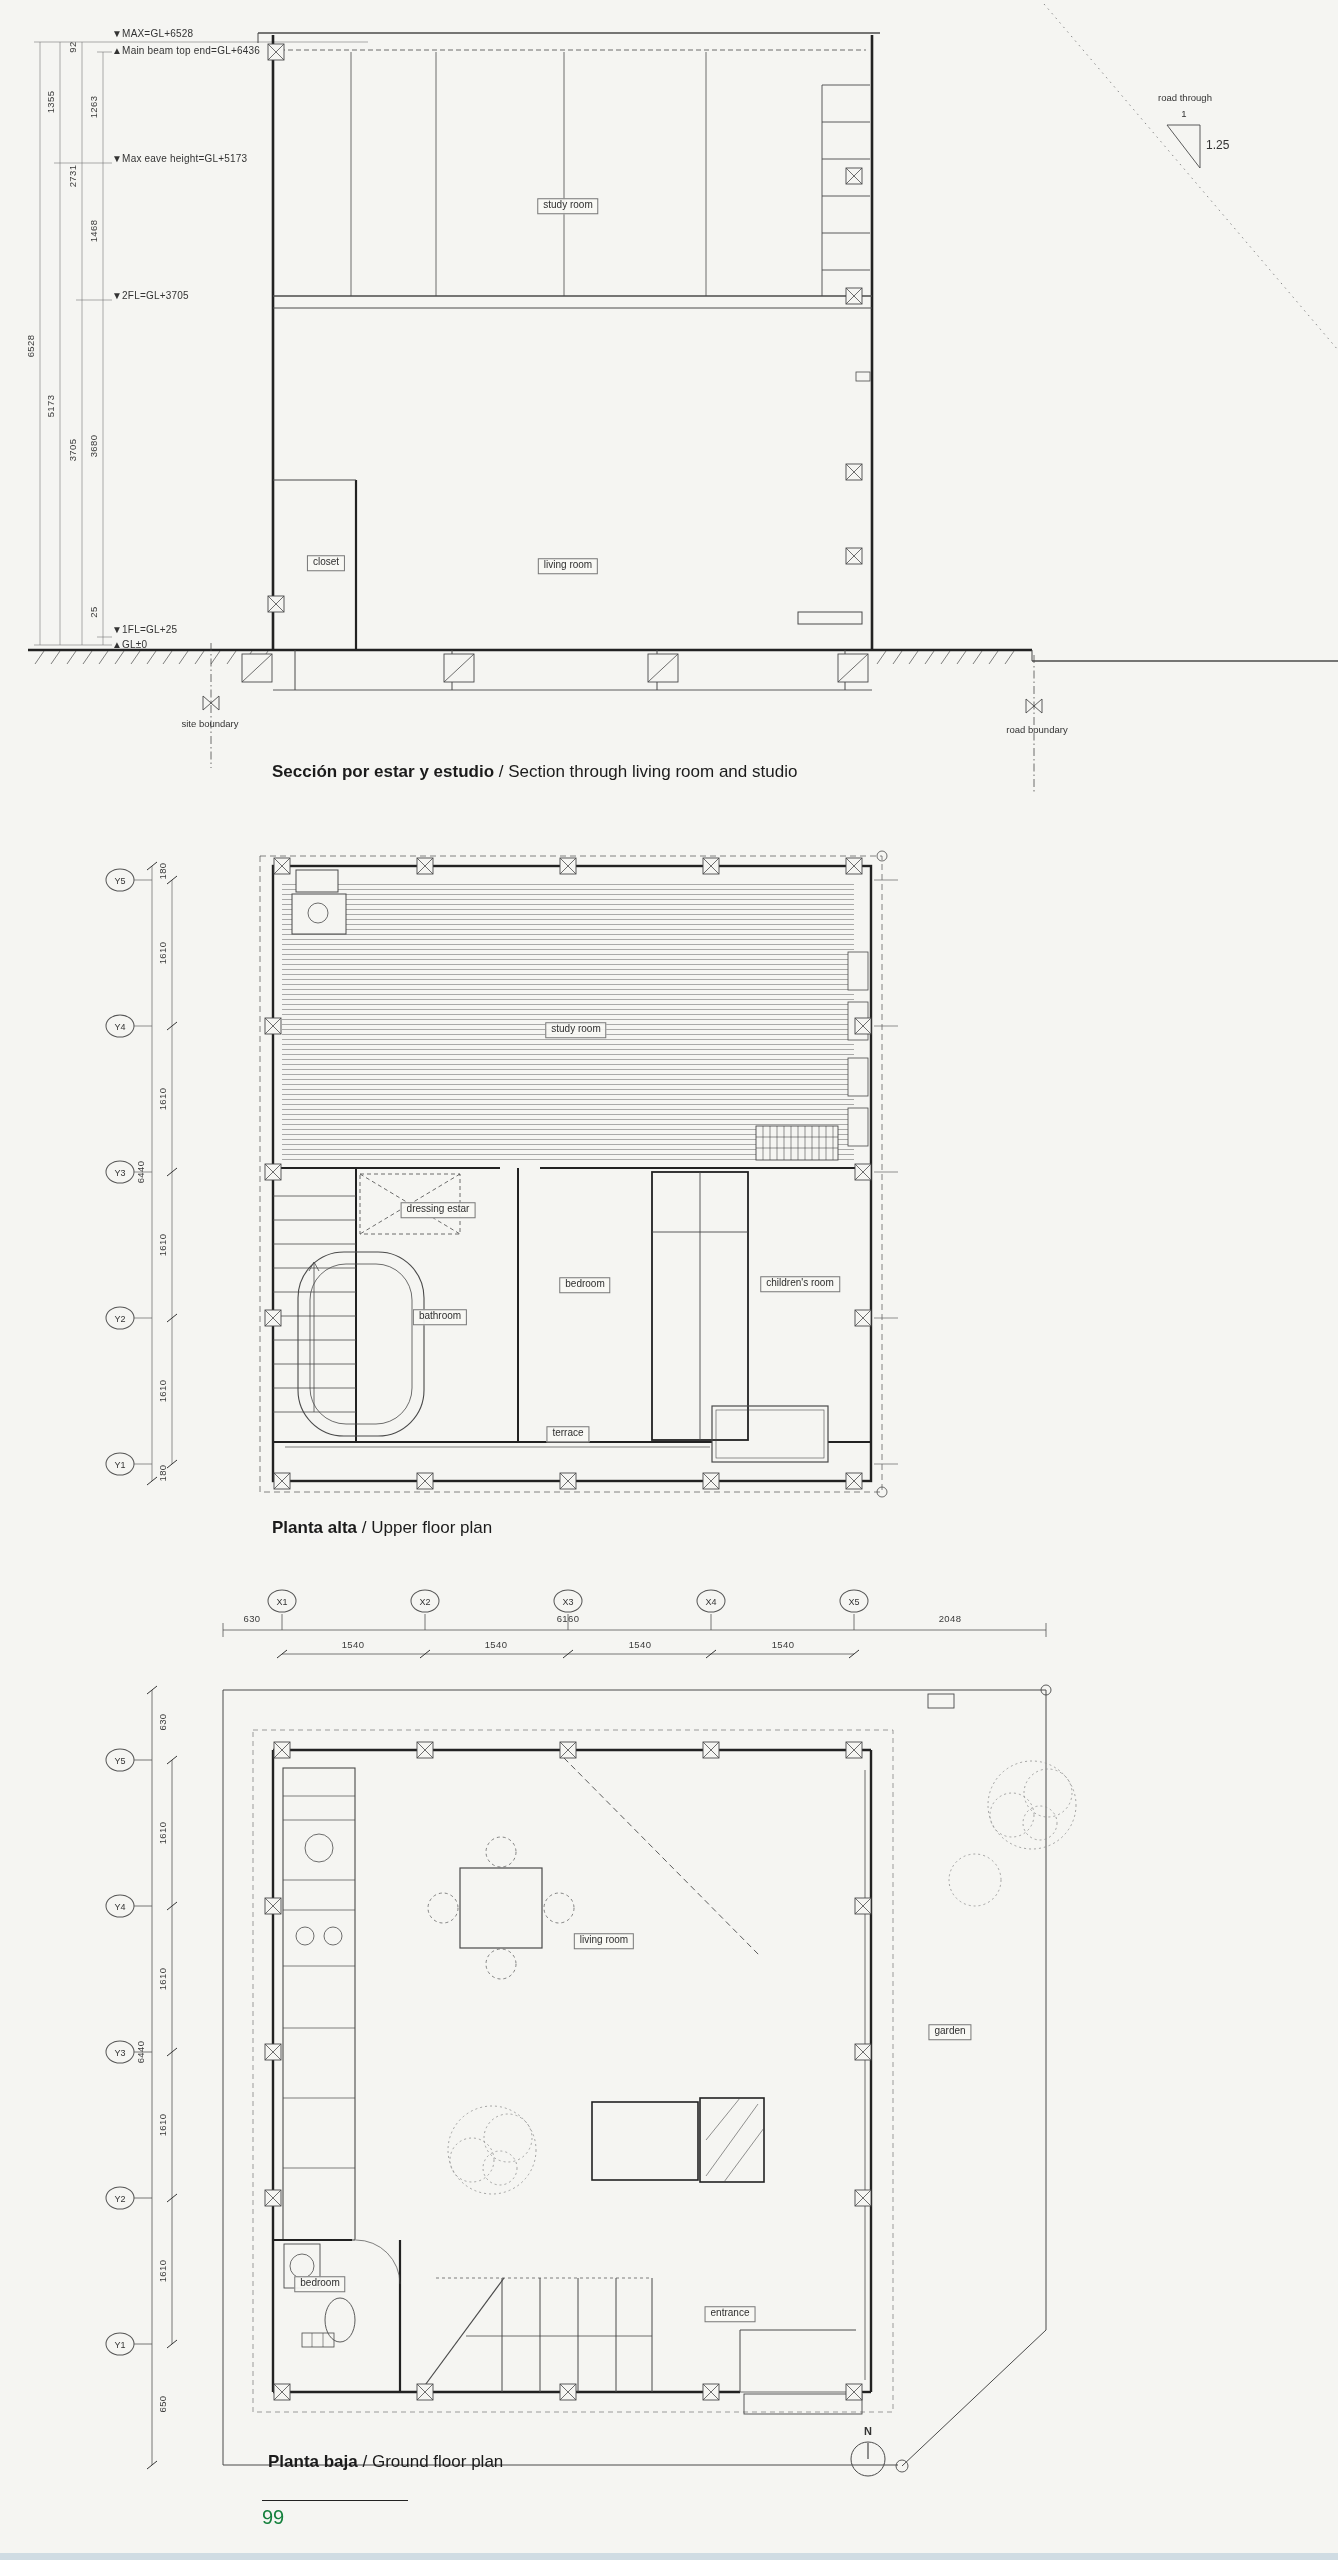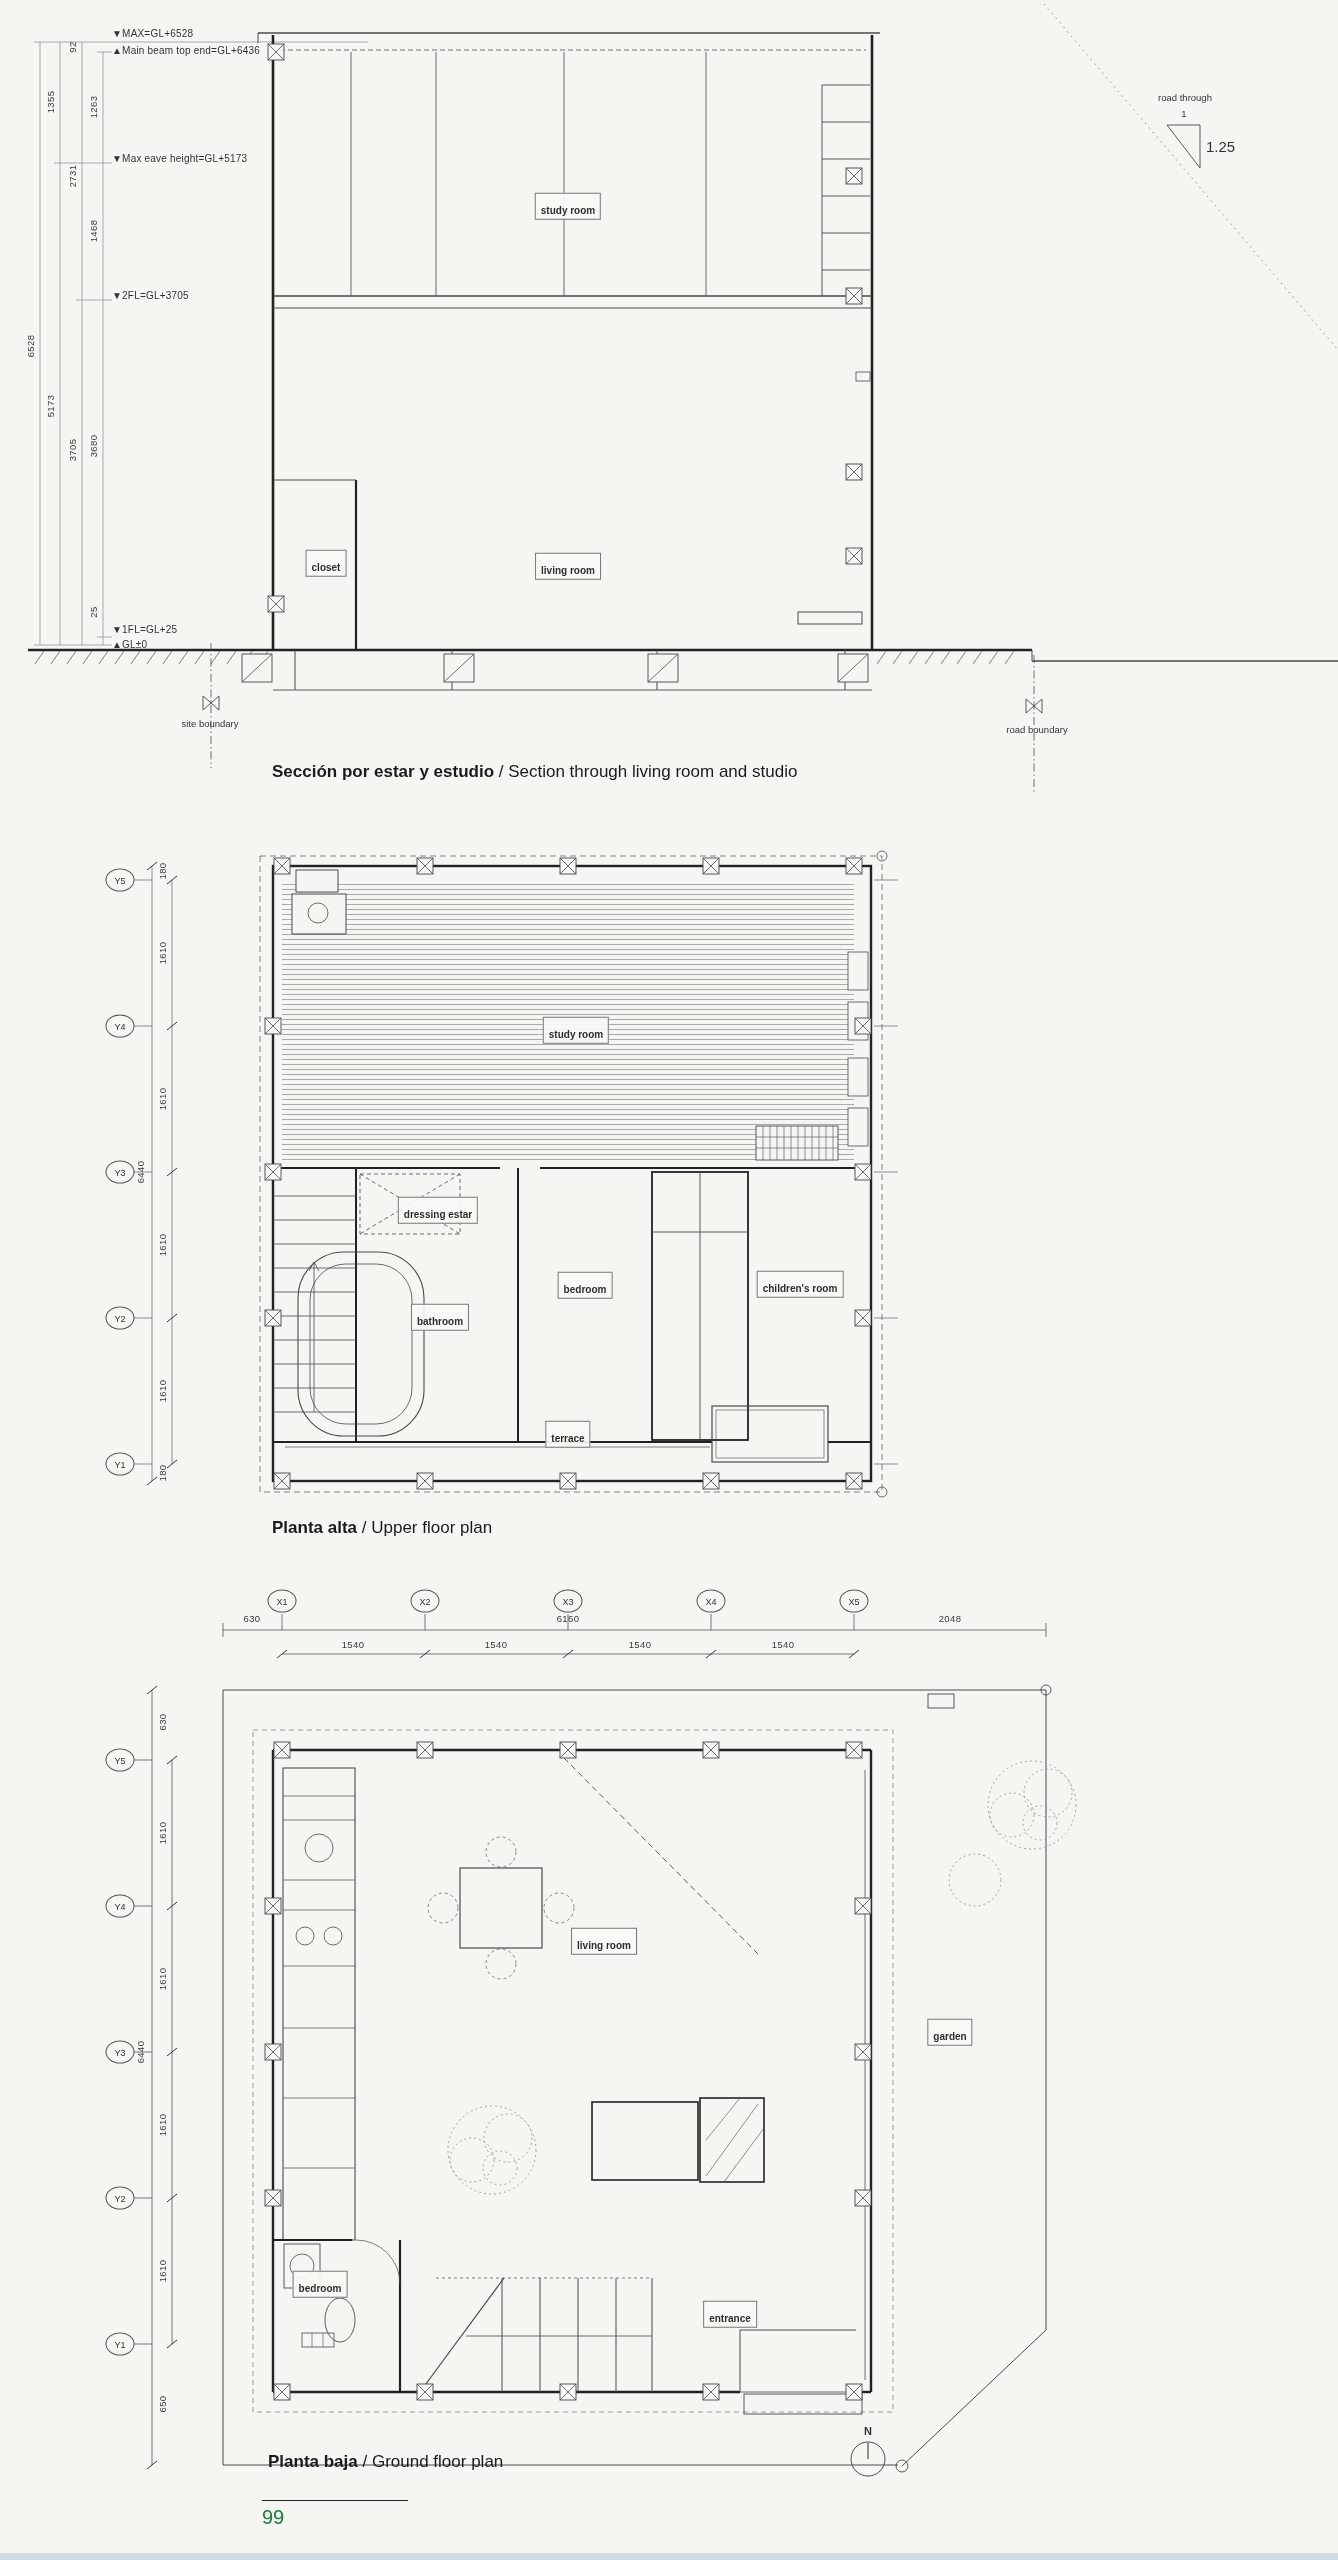--- a/index.html
+++ b/index.html
@@ -3,23 +3,23 @@
 <meta charset="utf-8">
 <style>
   html,body{margin:0;padding:0;background:#e8e8e6;}
   .sheet{position:relative;width:1338px;height:2560px;background:#f5f5f2;overflow:hidden;
          font-family:"Liberation Sans",sans-serif;color:#2e2e2e;}
   .t{position:absolute;white-space:nowrap;}
   .ann{font-size:10px;color:#333;letter-spacing:.2px;}
   .dim{font-size:9.5px;color:#3a3a3a;transform:translate(-50%,-50%) rotate(-90deg);letter-spacing:.4px;}
   .dimh{font-size:9.5px;color:#3a3a3a;transform:translate(-50%,-50%);letter-spacing:.4px;}
   .cap{font-size:9.5px;color:#333;transform:translate(-50%,0);}
-  .capl{font-size:15px;color:#333;}
+  .capl{font-size:12px;color:#333;}
   .rlabel{font-size:10px;color:#2e2e2e;border:1px solid #777;background:rgba(247,247,244,.93);
-          padding:11px 5px 2px;transform:translate(-50%,-50%);line-height:1.15;font-weight:bold;}
+          padding:0 5px 2px;transform:translate(-50%,-50%);line-height:1.15;}
   .bubble{width:27px;height:21px;border:1px solid #555;border-radius:50%;display:flex;align-items:center;
           justify-content:center;font-size:9px;color:#333;background:#f5f5f2;transform:translate(-50%,-50%);}
   .title{font-size:17px;color:#1b1b1b;}
   .title b{font-weight:bold;}
   .stripes{position:absolute;left:282px;top:884px;width:572px;height:280px;
            background:repeating-linear-gradient(180deg,rgba(95,95,95,.5) 0 1px,rgba(0,0,0,0) 1px 5px);}
   .pagerule{position:absolute;left:262px;top:2500px;width:146px;border-top:1.6px solid #222;}
   .pagenum{font-size:20px;color:#15803d;}
   .bottomstrip{position:absolute;left:0;top:2553px;width:1338px;height:7px;background:rgba(165,190,208,.45);}
   svg{position:absolute;left:0;top:0;}

